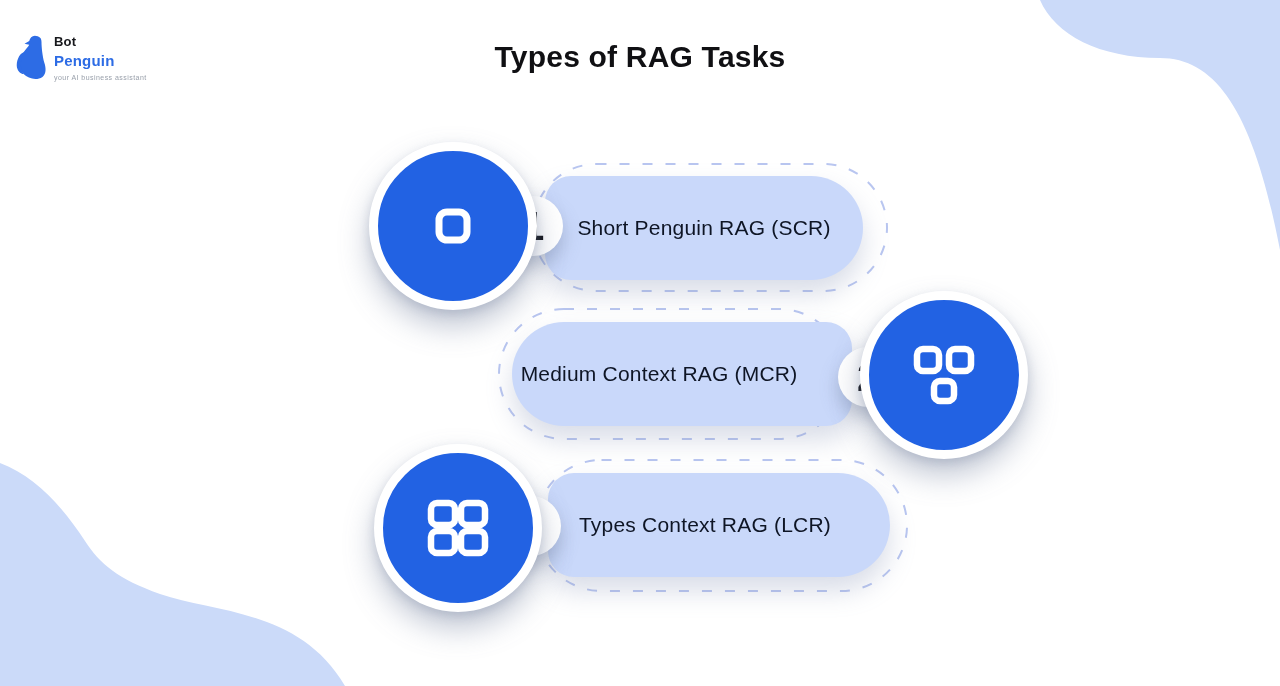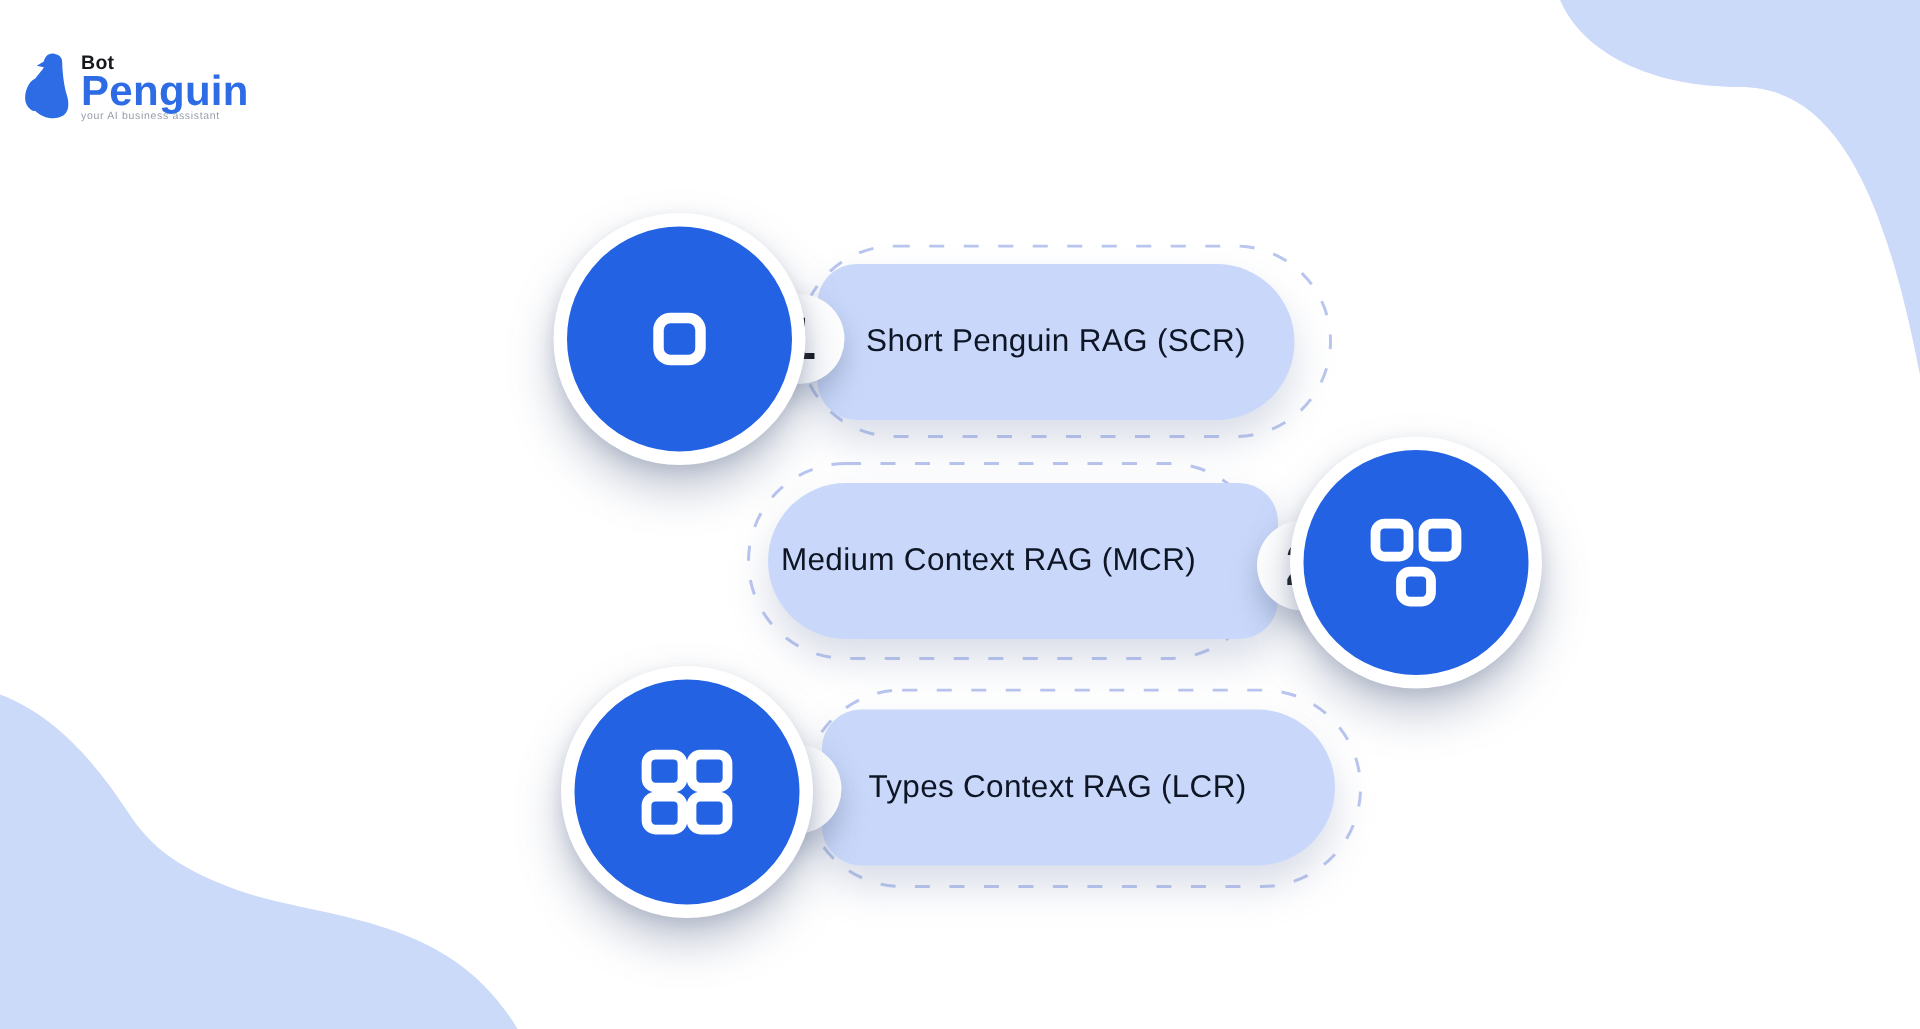--- a/index.html
+++ b/index.html
@@ -10,21 +10,21 @@
   }
   
   .blob{position:absolute;z-index:0;}
   .blob-tr{top:0;right:0;}
   .blob-bl{bottom:0;left:0;}
 
   
   .logo{position:absolute;left:16px;top:33px;z-index:5;display:flex;align-items:flex-start;}
   .logo-text{margin-left:4px;}
   .logo-bot{font-size:13px;font-weight:800;color:#17181c;line-height:17px;letter-spacing:.2px;}
-  .logo-penguin{font-size:28px;font-weight:800;color:var(--penguinBlue,#2d6ce5);line-height:21px;letter-spacing:.2px;}
+  .logo-penguin{font-size:15px;font-weight:800;color:var(--penguinBlue,#2d6ce5);line-height:21px;letter-spacing:.2px;}
   .logo-tagline{font-size:7px;color:#979ea9;margin-top:3px;letter-spacing:.45px;}
 
   
   .title{
     position:absolute;top:40px;left:0;width:100%;text-align:center;z-index:5;
     font-size:30px;font-weight:800;color:var(--ink,#101013);letter-spacing:.2px;
   }
 
   
   .dash{position:absolute;z-index:1;}
@@ -82,20 +82,21 @@
       <path d="M23 2 C18 0 15 3 14 7 L9 10 L14 11 C13 13 11 15 8 19 C3 26 2 36 8 42 C13 47 22 49 28 45 C32 42 32 36 30 30 C28 23 27 13 27 8 C27 5 26 3 23 2 Z" fill="#2d6ce5"></path>
       <path d="M8 19 C3 21 0 29 1 35 C2 39 5 42 8 42 C4 35 4 26 9 20 Z" fill="#2d6ce5"></path>
     </svg>
     <div class="logo-text">
       <div class="logo-bot">Bot</div>
       <div class="logo-penguin">Penguin</div>
       <div class="logo-tagline">your AI business assistant</div>
     </div>
   </div>
 
+  <div class="title">Types of RAG Tasks</div>
 
   <svg class="dash" style="left:532px;top:163px;" width="356" height="129">
     <rect x="1" y="1" width="354" height="127" rx="63.5" fill="none" stroke="#b9c6f0" stroke-width="2" stroke-dasharray="10 13"></rect>
   </svg>
   <div class="pill pill-1">
     <span class="pill-label">Short Penguin RAG (SCR)</span>
   </div>
   <div class="num-circle num-1">1</div>
   <div class="big-circle big-1">
     <svg width="36" height="36" viewBox="0 0 36 36">

